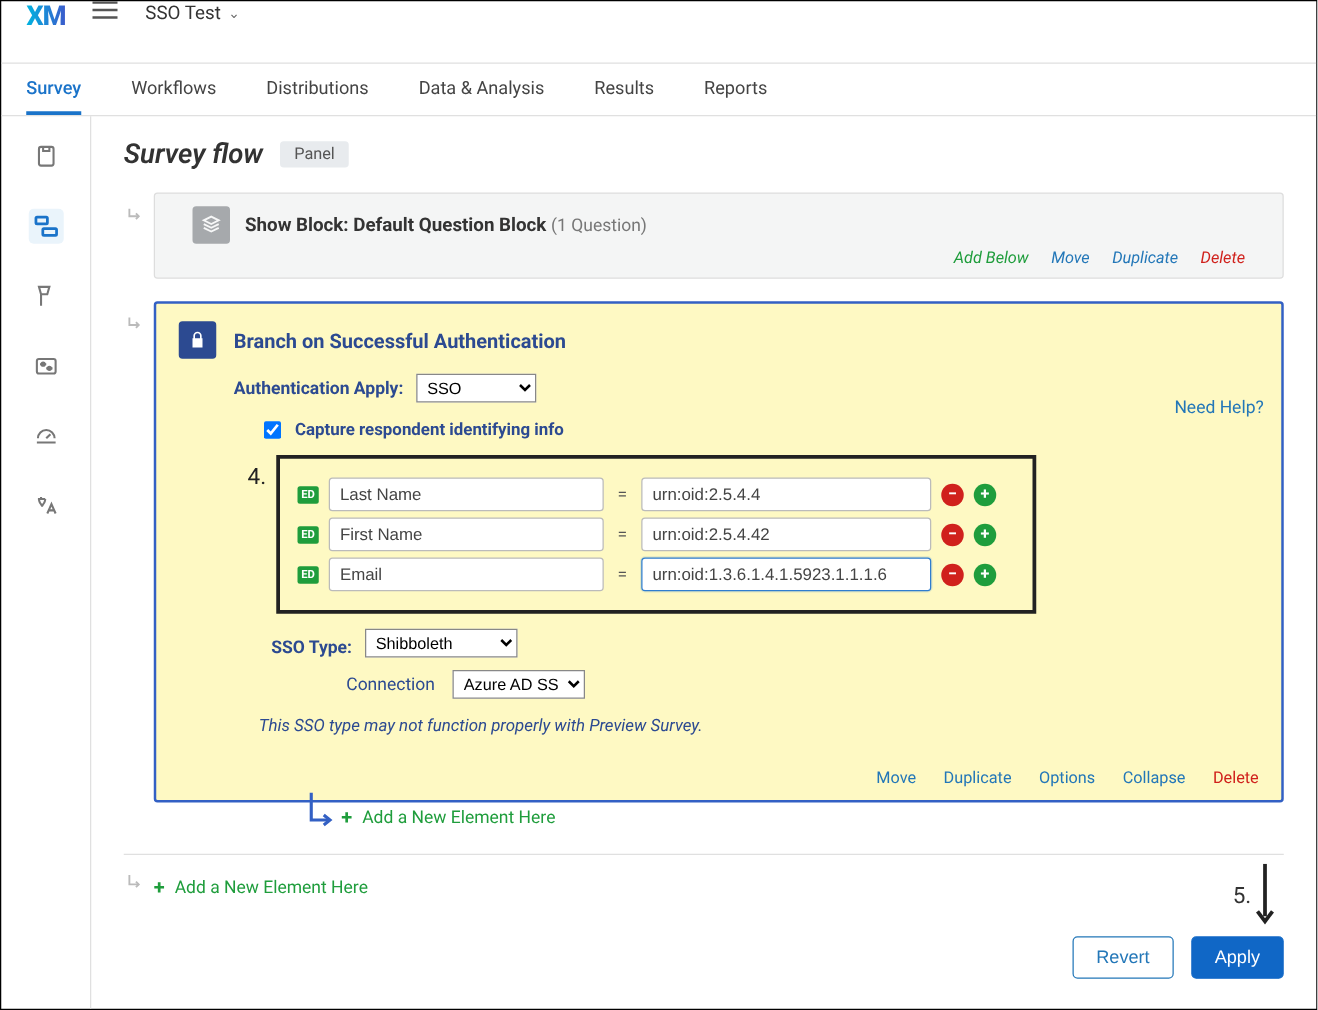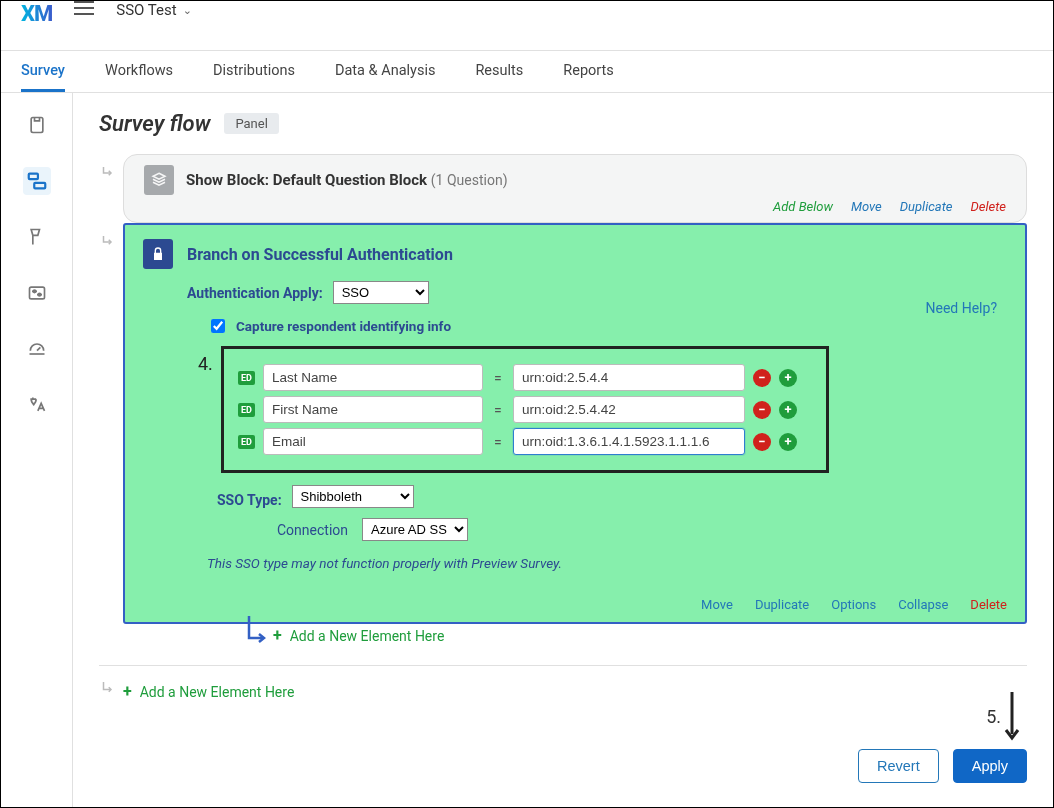--- a/index.html
+++ b/index.html
@@ -22,43 +22,43 @@
   .railbtn { width:28px; height:28px; display:flex; align-items:center; justify-content:center; color:#777; cursor:pointer; border-radius:4px;}
   .railbtn.active { color:#1a73c9; background:#eaf4fb;}
   .main { flex:1; padding:18px 26px 18px 26px; overflow:auto; position:relative;}
   .pagetitle { display:flex; align-items:center; gap:14px; margin-bottom:18px;}
   .pagetitle h1{ font-size:22px; font-weight:600; margin:0;font-style:italic;}
   .draftpill { background:#e8ebee; color:#555; padding:3px 11px; border-radius:3px; font-size:13px;}
   
   .flowcol { position:relative; padding-left:24px;}
   .flowarrow { position:absolute; left:0; top:10px; color:#bbb; font-size:0;}
   .flowarrow svg{width:18px;height:18px;}
-  .block { background:#f4f5f5; border:1px solid #ddd; border-radius:14px; padding:10px 20px 8px; margin-bottom:0;}
+  .block { background:#f4f5f5; border:1px solid #ddd; border-radius:3px; padding:10px 30px 8px; margin-bottom:18px;}
   .blockhead { display:flex; align-items:center; gap:12px;}
   .blockicon { width:30px;height:30px;background:#a6a9ac;border-radius:3px;display:flex;align-items:center;justify-content:center;color:#fff;}
   .blocktitle { font-size:15px;}
   .blocktitle b{font-weight:700;}
   .blocksub { color:#777; font-size:14px;}
   .blockactions { display:flex; justify-content:flex-end; gap:18px; margin-top:4px; font-size:13px;font-style:italic;}
   .act-green{color:#1f9d3c;cursor:pointer;}
   .act-blue{color:#2377b8;cursor:pointer;}
   .act-red{color:#d0211c;cursor:pointer;}
   
-  .branch { border:2px solid #3360c4; background:#86efac; border-radius:3px; padding:14px 18px 10px; position:relative;}
+  .branch { border:2px solid #3360c4; background:#fef9c3; border-radius:3px; padding:14px 18px 10px; position:relative;}
   .brhead{ display:flex; align-items:center; gap:14px; margin-bottom:12px;}
   .bricon{ width:30px;height:30px;background:#2c4a91;border-radius:3px;display:flex;align-items:center;justify-content:center;color:#fff;}
   .brtitle{ color:#2c4a91; font-weight:700; font-size:16px;}
   .brbody { padding-left:44px; color:#2c4a91; }
   .fieldrow{ display:flex; align-items:center; gap:10px; margin-bottom:12px;}
   .fieldlabel{ font-weight:700; color:#2c4a91;}
   .subrow { display:flex; align-items:center; gap:8px; margin-left:20px; margin-bottom:10px;}
   .chk{ width:14px;height:14px;}
   .sublabel{ font-weight:700; color:#2c4a91; font-size:13.5px;}
   select.small{ padding:2px 4px; font-size:13px; background:#fff; border:1px solid #888;}
-  .helpcorner{ position:absolute; right:28px; top:75px; color:#2377b8; font-size:14px; cursor:pointer;}
+  .helpcorner{ position:absolute; right:14px; top:75px; color:#2377b8; font-size:14px; cursor:pointer;}
   
   .capouter { border:3px solid #222; padding:10px 14px; margin:4px 0 12px 34px; width:608px; position:relative;}
   .stepnum { position:absolute; left:-26px; top:4px; font-size:18px; color:#222;}
   .caprow{ display:flex; align-items:center; gap:8px; margin:5px 0;}
   .edbadge{ background:#1f9d3c;color:#fff;font-size:9px;font-weight:700;padding:2px 3px;border-radius:2px;}
   .txtin{ width:220px; padding:5px 8px; border:1px solid #bbb; border-radius:3px; font-size:13.5px; background:#fff; color:#444;}
   .eq{ color:#555; width:14px; text-align:center;}
   .txtin2{ width:232px; padding:5px 8px; border:1px solid #bbb; border-radius:3px; font-size:13.5px; background:#fff;color:#444;}
   .txtin2.focus{ border:1.5px solid #2f7dcf; box-shadow:0 0 0 1px rgba(47,125,207,.15);}  
   .circlebtn{ width:18px;height:18px;border-radius:50%;display:flex;align-items:center;justify-content:center;color:#fff;font-weight:700;font-size:13px;cursor:pointer;}

